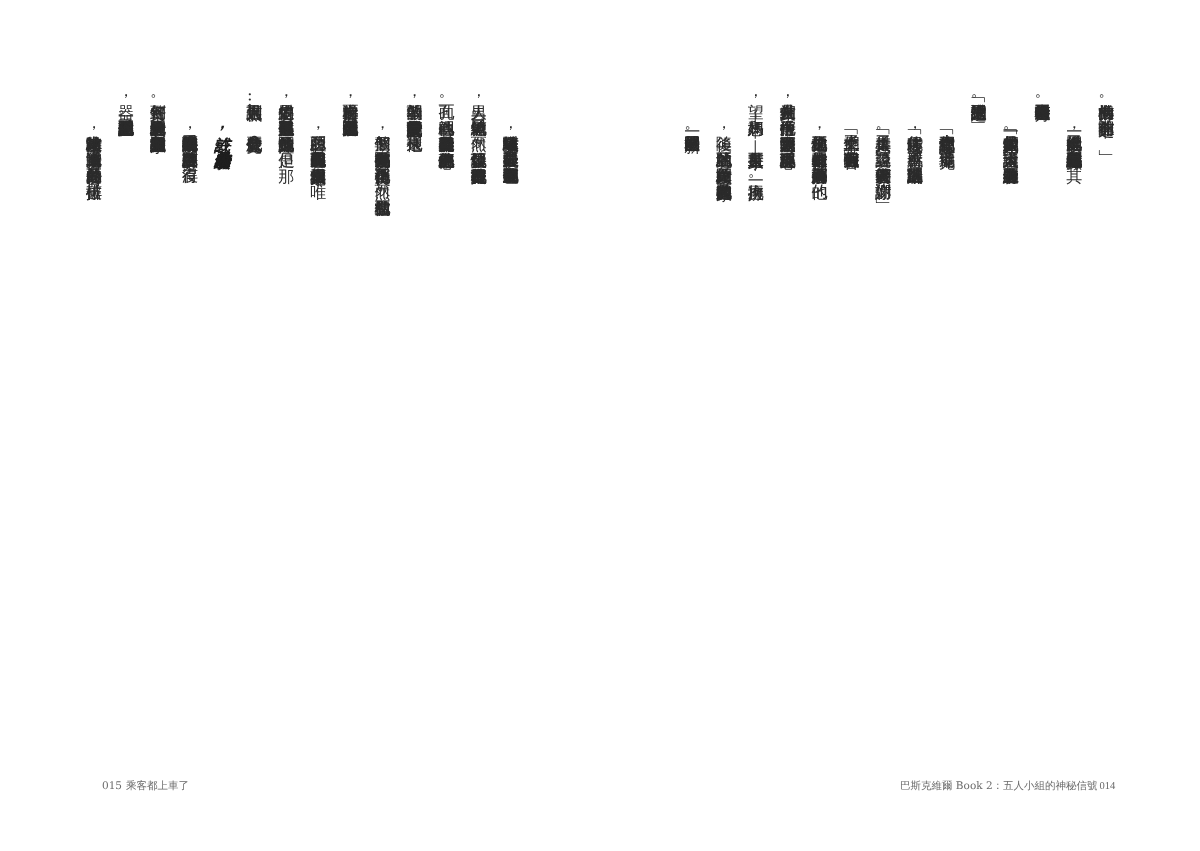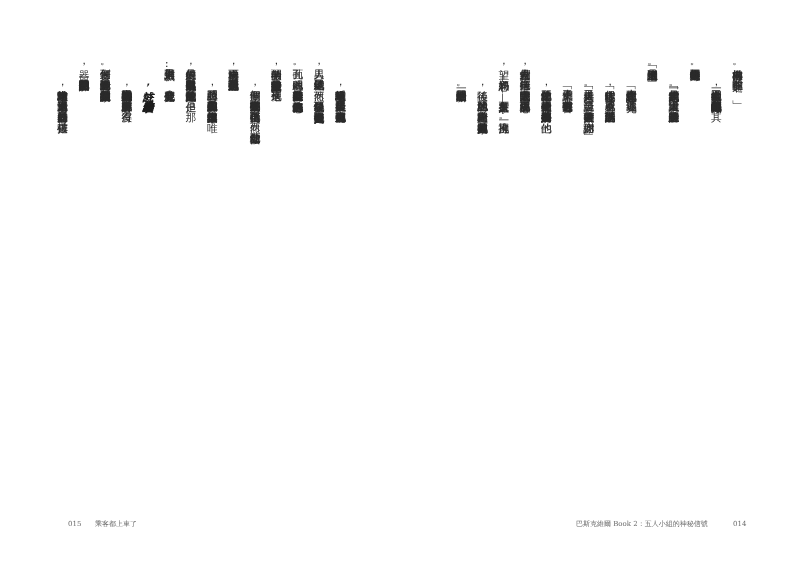--- a/index.html
+++ b/index.html
@@ -65,23 +65,23 @@
     .footer {
       position: absolute;
       top: 520px;
       font-size: 7px;
       line-height: 9px;
       color: #6a6a6a;
       white-space: nowrap;
       font-family: "DejaVu Serif", "Liberation Serif", serif;
     }
     .page.left .folio        { left: 68px; }
-    .page.left .running-head { left: 95px; text-align: right; }
-    .page.right .running-head { left: 176px; }  
-    .page.right .folio        { left: 333px; }  
+    .page.left .running-head { left: 84px; text-align: right; }
+    .page.right .running-head { left: 200px; }  
+    .page.right .folio        { left: 333px; font-family: Liberation Serif, serif; }  
   </style>
 </head>
 <body>
 
 <div class="spread">
 
   <div class="page left">
     <div class="text-block">
       <div class="col indent">隨著火車緩緩駛離車站，亞瑟最後掃視了一眼人群，再也沒有見到那個一直跟蹤他的</div>
       <div class="col">男人，他總算鬆了一口氣。然而，亞瑟很快就發現，自己其實不自覺地一直在尋找另一張</div>

